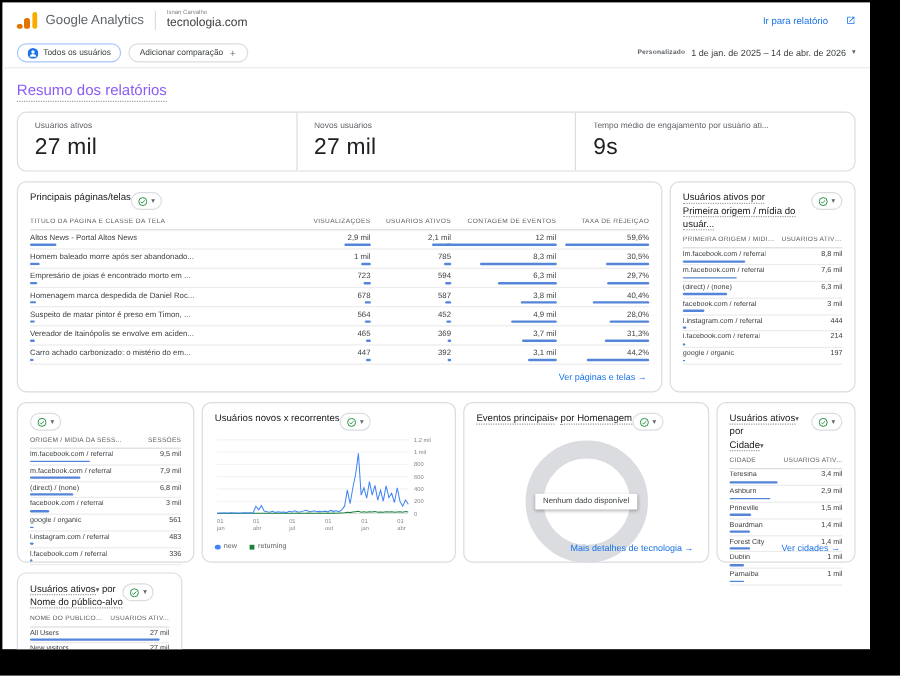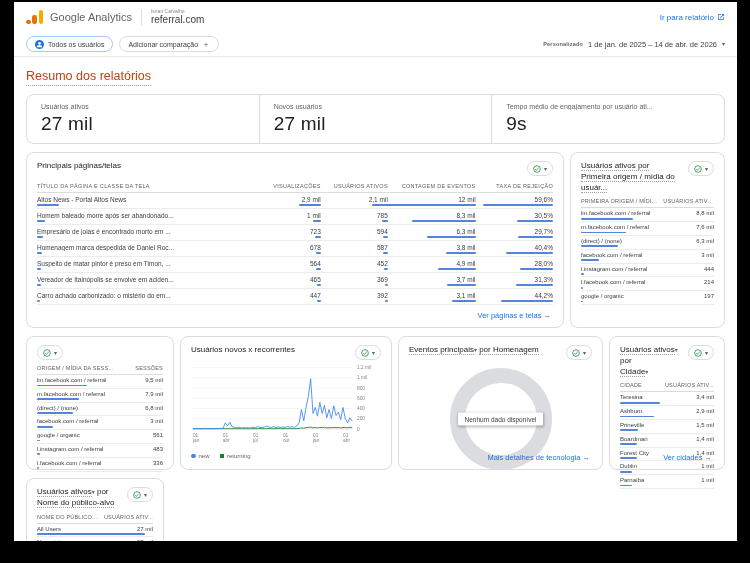--- a/index.html
+++ b/index.html
@@ -1,57 +1,57 @@
 <!DOCTYPE html>
 <html><head>
 <meta charset="utf-8">
 <style>
   html,body{margin:0;padding:0}
   body{width:750px;height:563px;background:#000;font-family:"Liberation Sans",sans-serif;position:relative;overflow:hidden;-webkit-font-smoothing:antialiased}
-  .page{position:absolute;left:14px;top:2px;width:723px;height:539px;background:#fff;box-sizing:border-box;overflow:hidden}
+  .page{position:absolute;left:2px;top:2px;width:723px;height:539px;background:#fff;box-sizing:border-box;overflow:hidden}
 
   
   .topbar{display:flex;align-items:center;height:30px;padding:0 12px}
   .ga-logo{position:relative;width:17px;height:14px;display:inline-block;flex:none}
   .gl-b1{position:absolute;right:0;bottom:0;width:4.5px;height:14px;background:#f9ab00;border-radius:2.2px}
   .gl-b2{position:absolute;right:6.2px;bottom:0;width:4.5px;height:9px;background:#e37400;border-radius:2.2px}
   .gl-dot{position:absolute;right:12.4px;bottom:0;width:4.5px;height:4.5px;background:#e37400;border-radius:50%}
   .brand-text{font-size:11px;color:#5f6368;margin-left:7px;white-space:nowrap}
   .tb-div{width:1px;height:16px;background:#dadce0;margin:0 9px}
   .account{display:flex;flex-direction:column;line-height:1.1}
   .account-user{font-size:5px;color:#80868b}
   .account-prop{font-size:10px;color:#3c4043;cursor:pointer}
-  .go-report{margin-left:auto;display:flex;align-items:flex-start;gap:3px;color:#1a73e8;font-size:8px;cursor:pointer;text-decoration:none}
+  .go-report{margin-left:auto;display:flex;align-items:flex-start;gap:15px;color:#1a73e8;font-size:8px;cursor:pointer;text-decoration:none}
 
   
   .filterbar{display:flex;align-items:center;height:24px;padding:0 12px;border-bottom:1px solid #e8eaed}
   .chip{display:flex;align-items:center;gap:4px;border-radius:10px;padding:0 8px;height:14px;font-size:7px;color:#3c4043;cursor:pointer;background:#fff}
   .chip.users{border:1px solid #a8c7fa}
   .chip.compare{border:1px solid #dadce0;margin-left:6px}
   .chip .plus{font-size:8px;color:#5f6368}
   .daterange{margin-left:auto;display:flex;align-items:center;gap:5px;cursor:pointer}
   .dr-label{font-size:5.5px;font-weight:bold;color:#5f6368;letter-spacing:.2px}
   .dr-value{font-size:7.5px;color:#3c4043}
   .caret{font-size:6px;color:#5f6368;line-height:1}
 
   
   .title-wrap{margin:9px 12px 0}
-  .page-title{display:inline-block;font-size:12.5px;color:#c2410c;border-bottom:1.5px dotted #9aa0a6;padding-bottom:2px;cursor:pointer}
+  .page-title{display:inline-block;font-size:12.5px;color:#8b5cf6;border-bottom:1.5px dotted #9aa0a6;padding-bottom:2px;cursor:pointer}
 
   
   .scorecards{margin:8px 12px 0;border:1px solid #dadce0;border-radius:8px;display:flex;height:50px;box-sizing:border-box;overflow:hidden}
   .scorecard{flex:1;padding:8px 14px;border-left:1px solid #dadce0;min-width:0}
   .scorecard:first-child{border-left:none}
   .sc-label{font-size:7px;color:#5f6368;white-space:nowrap;overflow:hidden;text-overflow:ellipsis}
   .sc-value{font-size:19px;color:#202124;margin-top:3px;letter-spacing:.2px}
 
   
   .row{display:flex;gap:6px;margin:8px 12px 0;align-items:stretch}
   .card{border:1px solid #dadce0;border-radius:8px;background:#fff;padding:8px 10px;box-sizing:border-box;position:relative}
-  .card-head{display:flex;justify-content:space-between;align-items:flex-start}
+  .card-head{display:flex;justify-content:flex-start;align-items:flex-start}
   .card-title{font-size:8px;color:#202124;line-height:1.35;min-width:0}
   .dotted{border-bottom:1px dotted #9aa0a6;cursor:pointer}
   .check-pill{display:flex;align-items:center;gap:3px;border:1px solid #dadce0;border-radius:9px;height:13px;padding:0 5px;cursor:pointer;flex:none}
 
   
   .card-pages{flex:1;height:176px}
   .ptable-header{display:flex;font-size:5.5px;color:#5f6368;letter-spacing:.3px;border-bottom:1px solid #dadce0;padding:7px 0 3px}
   .ph{white-space:nowrap;overflow:hidden}
   .ph.c0{width:40%;text-align:left}
   .ph.c1{width:15%;text-align:right}
@@ -103,21 +103,21 @@
   <header class="topbar">
     <span class="ga-logo">
         <i class="gl-dot"></i>
         <i class="gl-b2"></i>
         <i class="gl-b1"></i>
       </span>
     <span class="brand-text">Google Analytics</span>
     <span class="tb-div"></span>
     <span class="account">
       <span class="account-user">Isnan Carvalho</span>
-      <span class="account-prop">referral.com</span>
+      <span class="account-prop">tecnologia.com</span>
     </span>
     <a class="go-report">
       <span>Ir para relatório</span>
       <svg width="8" height="8" viewBox="0 0 24 24" fill="#1a73e8">
           <path d="M19 19H5V5h7V3H5a2 2 0 0 0-2 2v14a2 2 0 0 0 2 2h14a2 2 0 0 0 2-2v-7h-2zM14 3v2h3.59l-9.83 9.83 1.41 1.41L19 6.41V10h2V3z"></path>
         </svg>
     </a>
   </header>
 
   <div class="filterbar">

